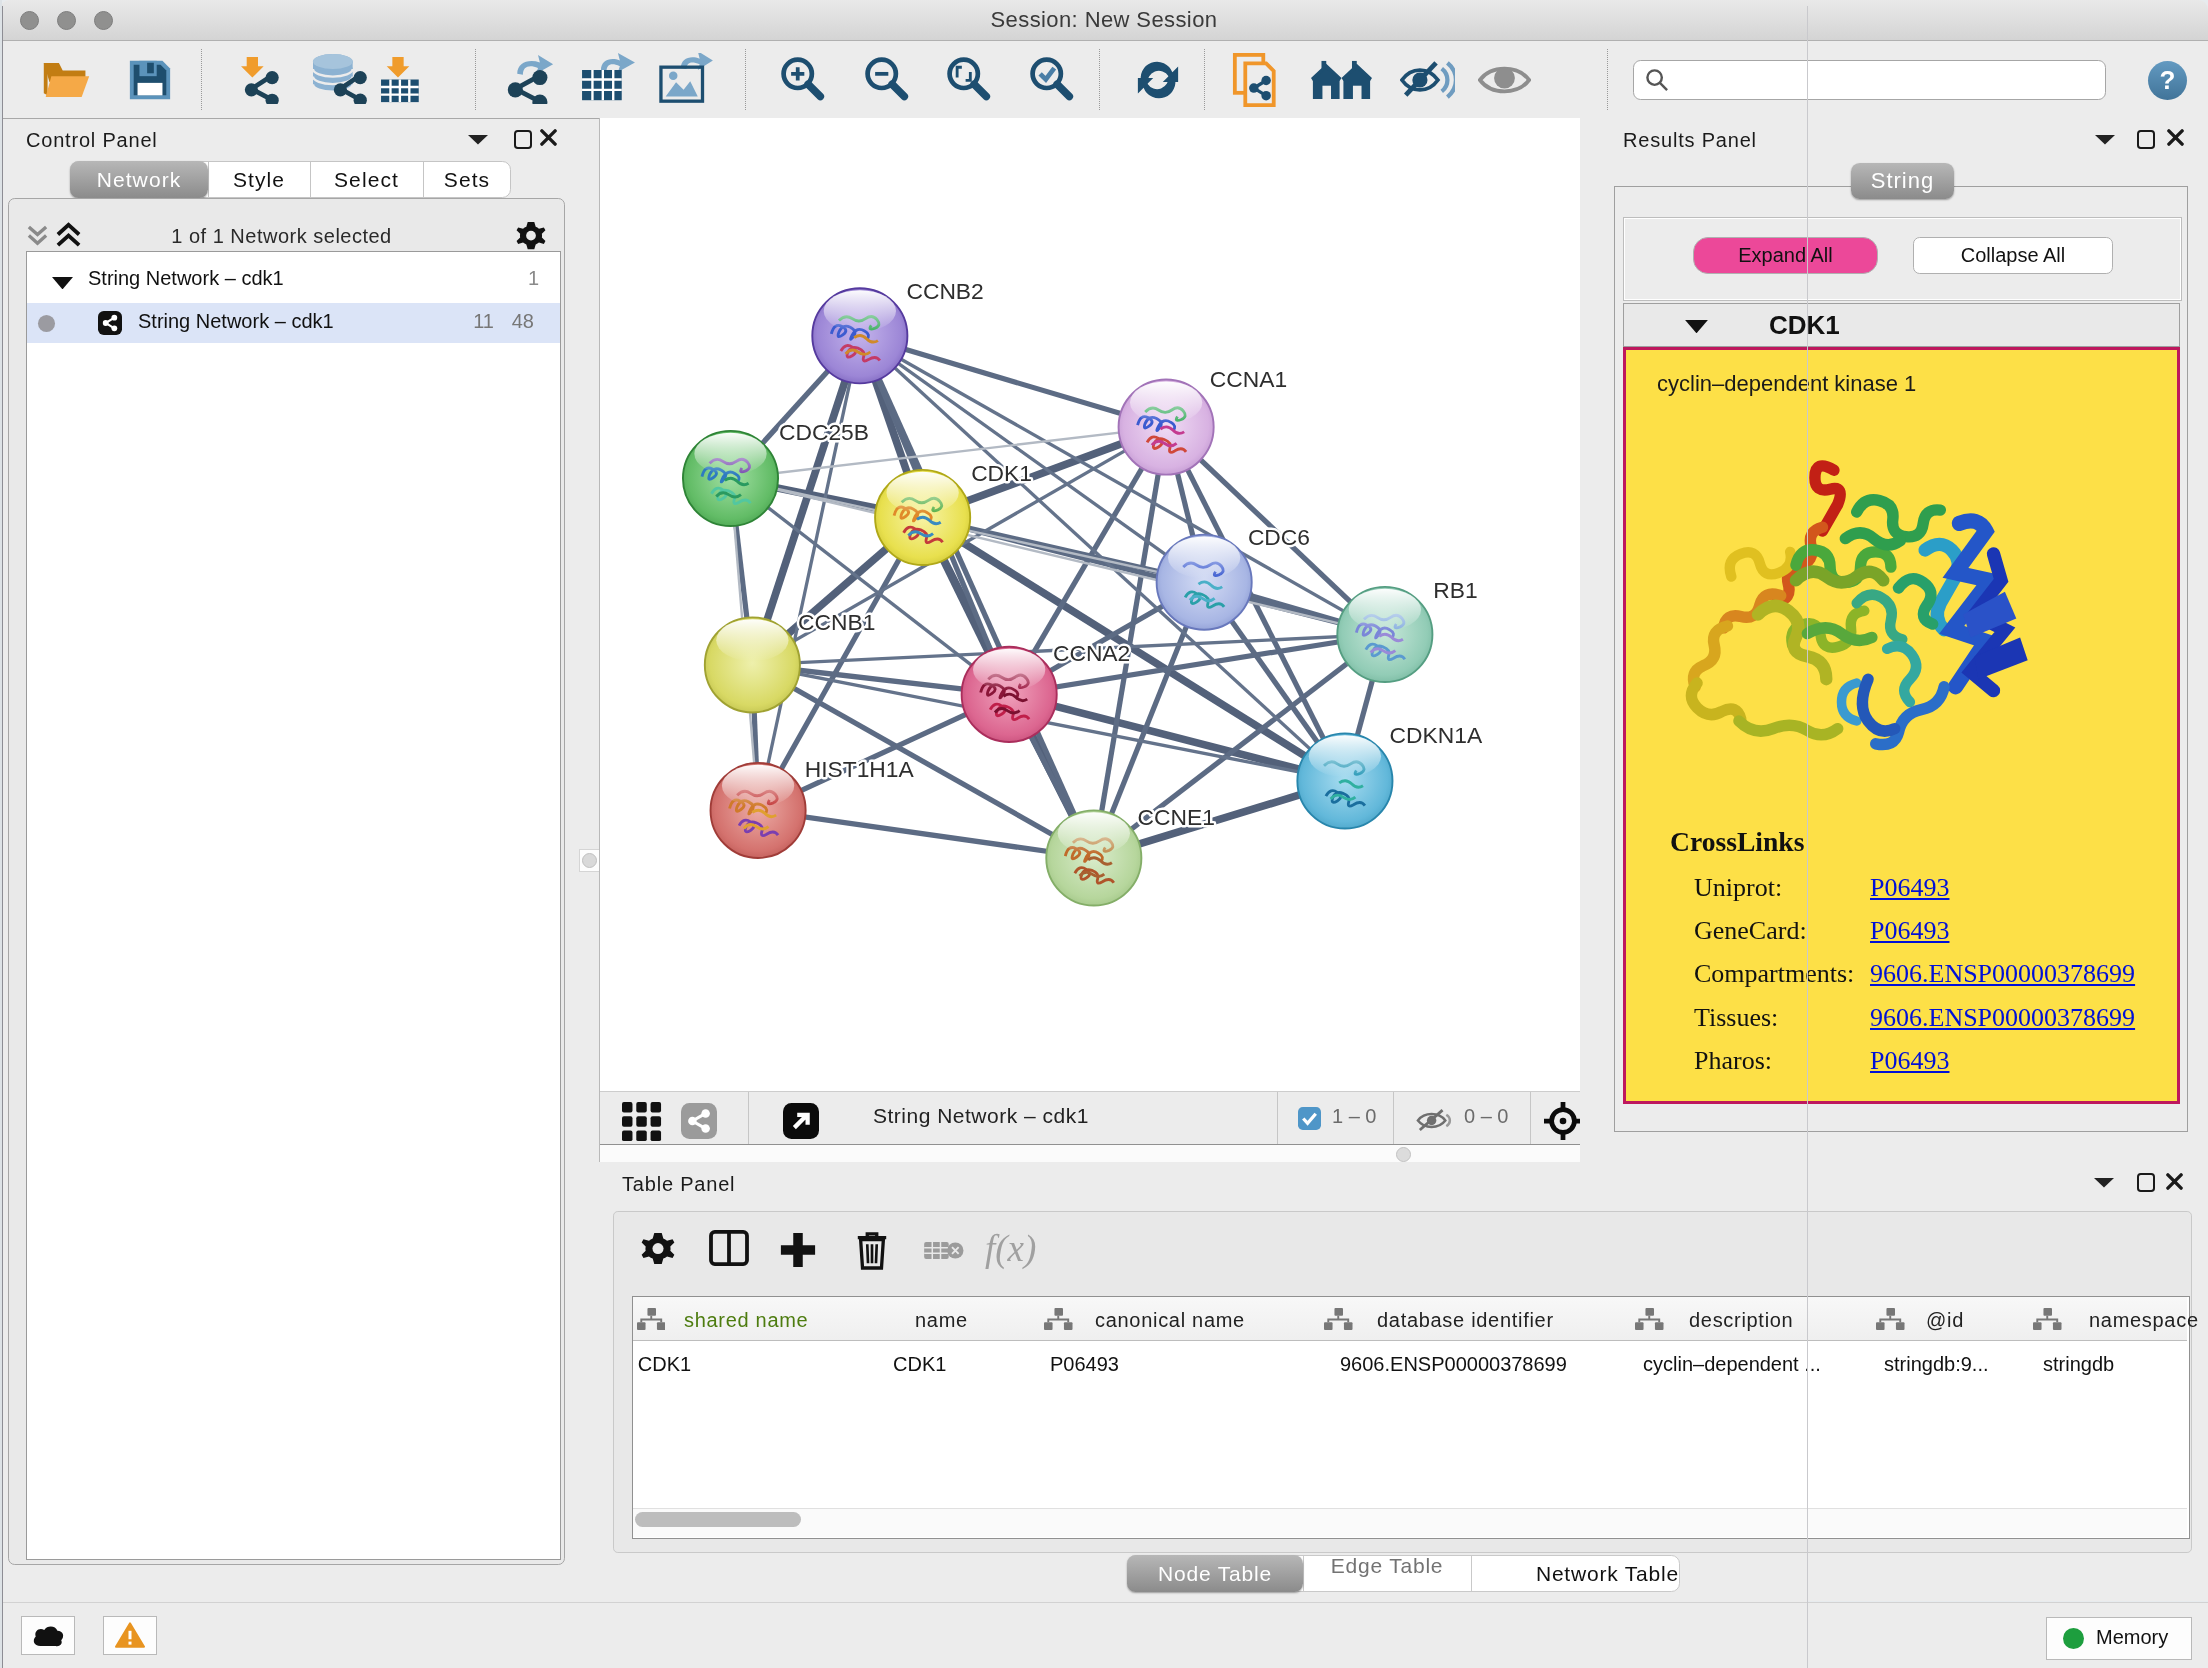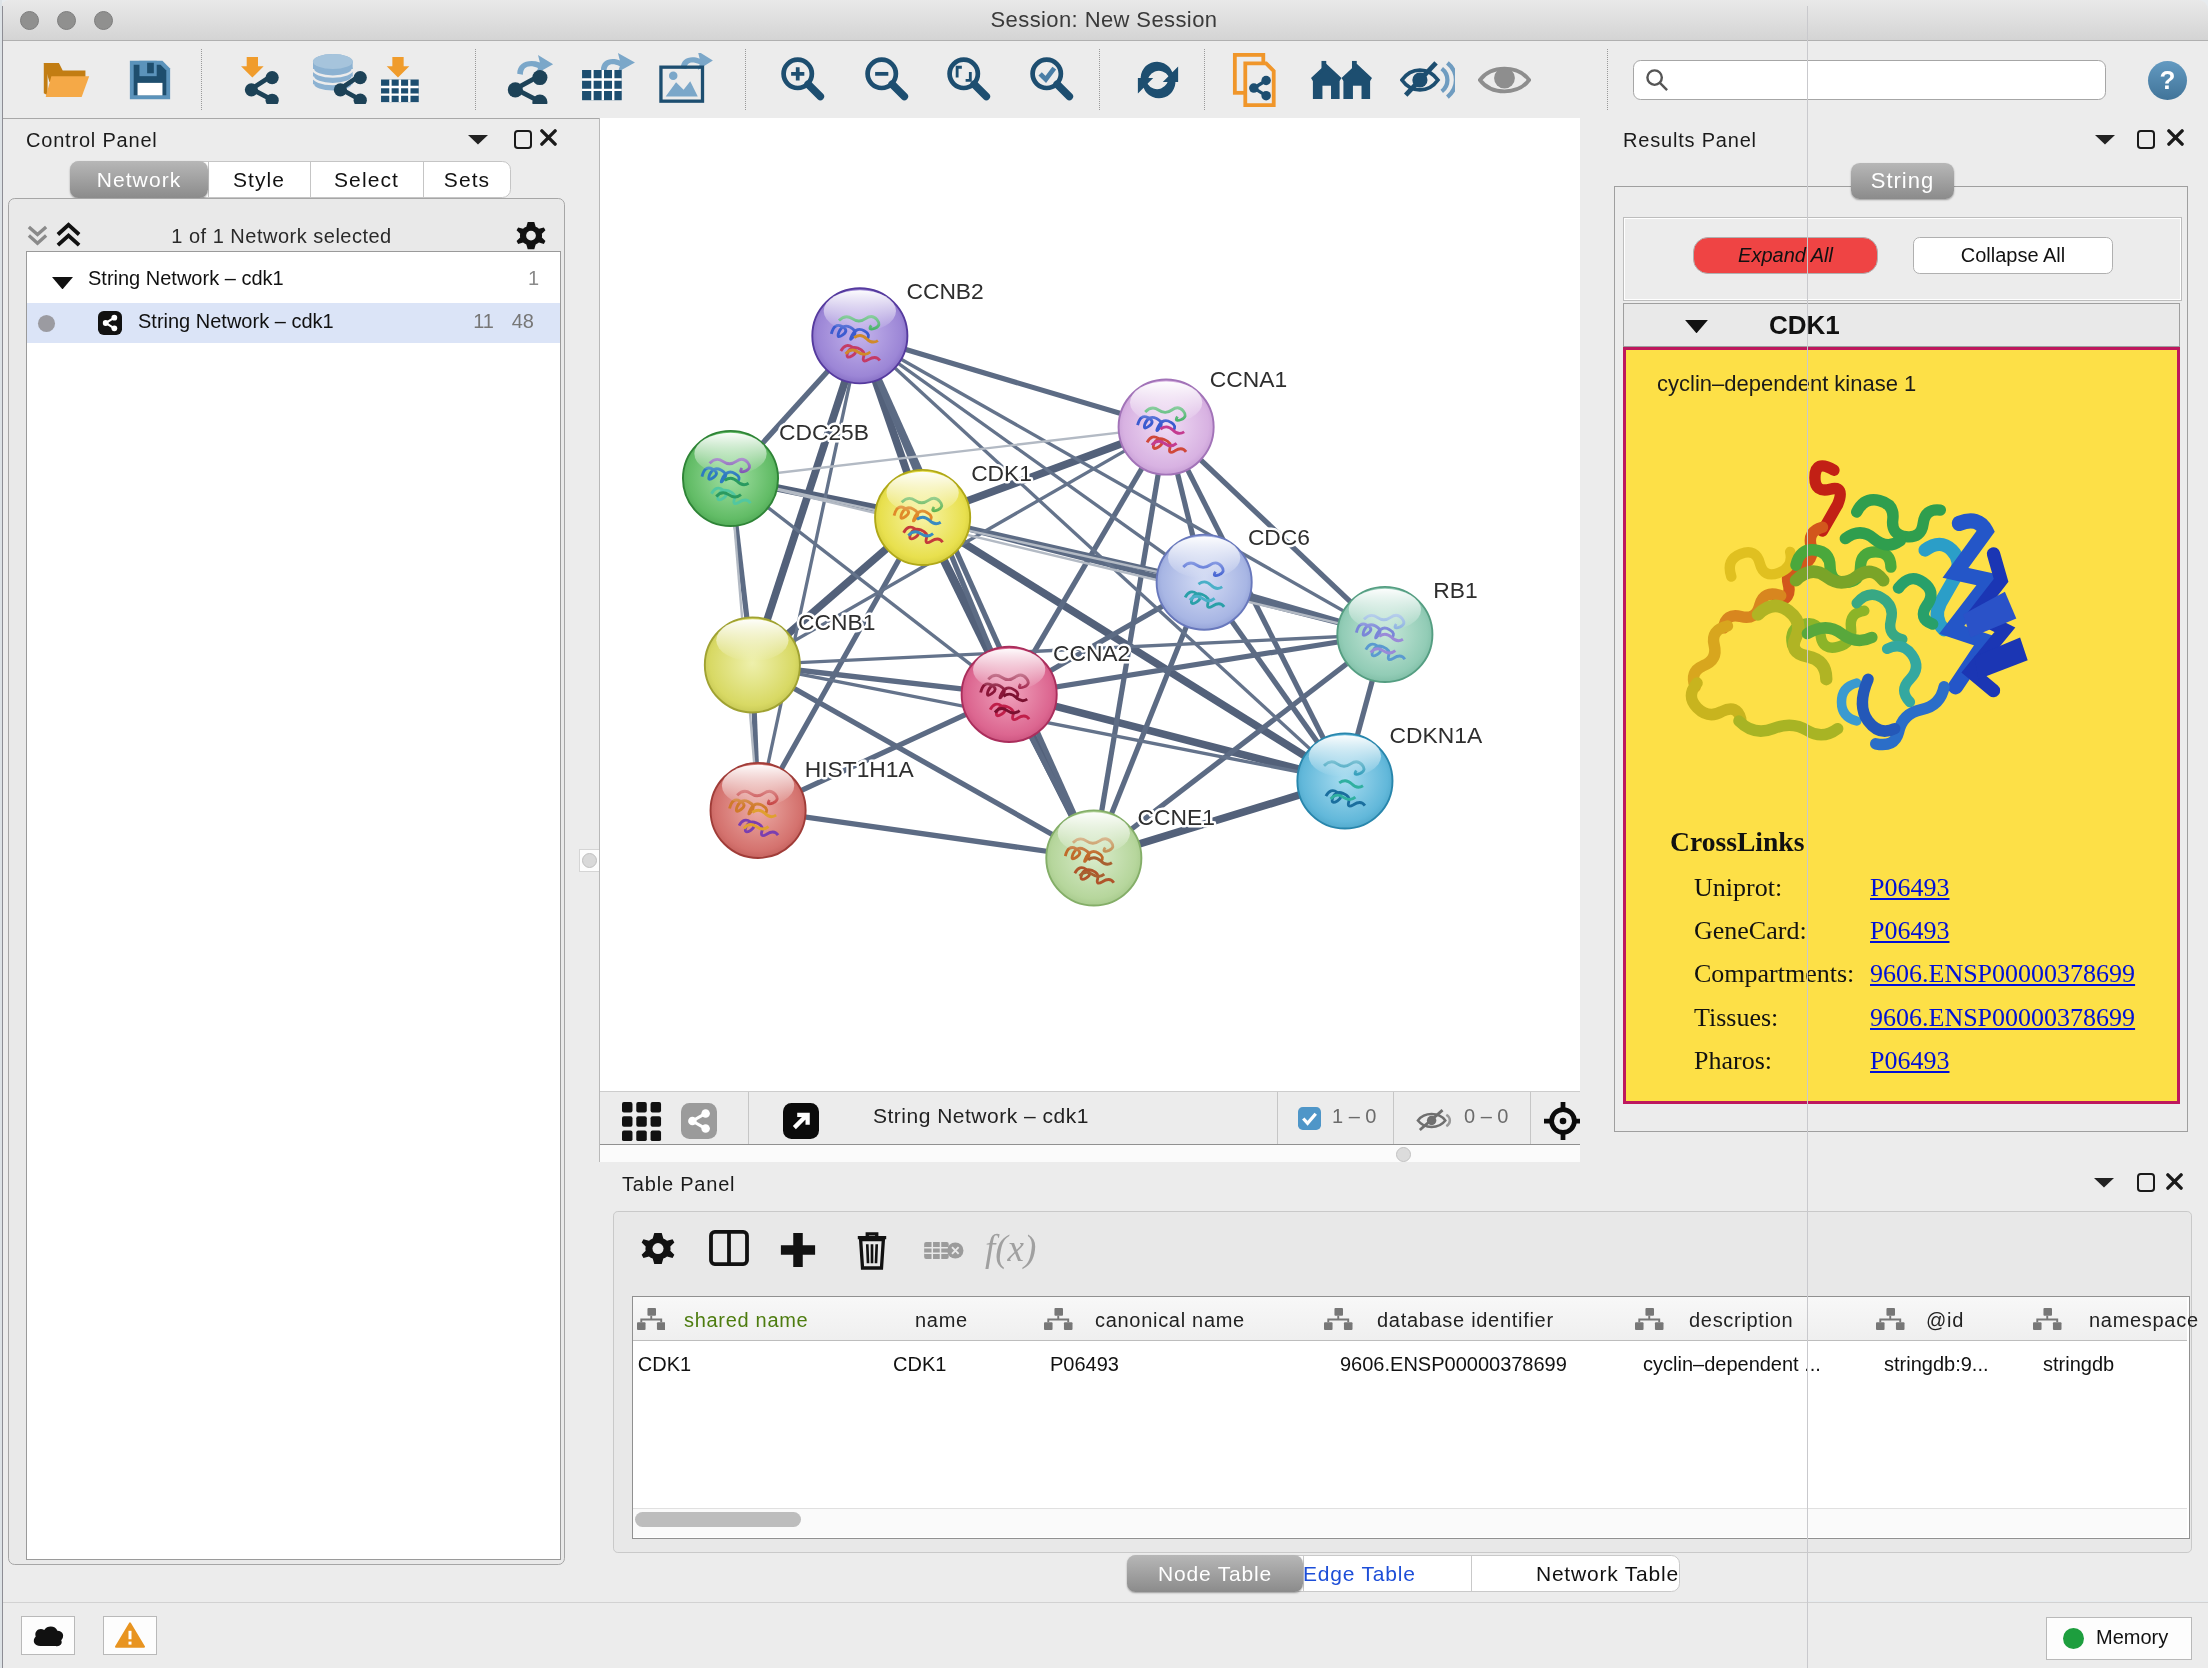--- a/index.html
+++ b/index.html
@@ -529,21 +529,21 @@
   <svg class="abs" style="left:494px;top:17px;" width="20" height="9.5" viewBox="0 0 21 10">
         <polygon points="0,0 21,0 10.5,10" fill="#222"></polygon>
       </svg>
   <div class="abs" style="left:536px;top:12.4px;width:14.3px;height:14.3px;border:2.4px solid #1a1a1a;border-radius:3.8px;"></div>
   <svg class="abs" style="left:566px;top:11.4px;" width="17" height="17" viewBox="0 0 18 18">
         <path d="M2 2 L16 16 M16 2 L2 16" stroke="#1a1a1a" stroke-width="3.6" stroke-linecap="round"></path>
       </svg>
   <div class="abs" style="left:13.3px;top:68px;width:574px;height:946px;border:1.9px solid #9f9f9f;background:#ececec;box-sizing:border-box;"></div>
   <div class="abs tab-gray" style="left:250px;top:45px;width:103px;height:36px;font-size:22px;letter-spacing:1px;text-align:center;line-height:36px;">String</div>
   <div class="abs" style="left:22px;top:99px;width:557px;height:82px;border:1px solid #bdbdbd;box-shadow:0 0 0 1px #fff inset;"></div>
-  <div class="abs" style="left:92px;top:119px;width:185px;height:37px;background:#ef4444;border:1.4px solid #b0b0b0;border-radius:15px;box-sizing:border-box;text-align:center;line-height:34px;font-size:20px;color:#111;font-style:italic;">Expand All</div>
+  <div class="abs" style="left:92px;top:119px;width:185px;height:37px;background:#ec4899;border:1.4px solid #b0b0b0;border-radius:15px;box-sizing:border-box;text-align:center;line-height:34px;font-size:20px;color:#111;">Expand All</div>
   <div class="abs" style="left:312px;top:119px;width:200px;height:37px;background:#fff;border:1.4px solid #b0b0b0;border-radius:6.7px;box-sizing:border-box;text-align:center;line-height:34px;font-size:20px;color:#111;">Collapse All</div>
   <div class="abs" style="left:22px;top:185px;width:557px;height:44px;background:#e9e9e9;border:1px solid #9f9f9f;box-sizing:border-box;">
     <svg class="abs" style="left:61px;top:16px;" width="23" height="13.3" viewBox="0 0 24 14">
           <polygon points="0,0 24,0 12,14" fill="#111"></polygon>
         </svg>
     <div class="abs" style="left:145px;top:5.7px;font-size:26px;font-weight:bold;color:#111;">CDK1</div>
   </div>
   <div class="abs" style="left:22px;top:229px;width:557px;height:757px;background:#fde047;border:3px solid #be185d;box-sizing:border-box;">
     <div class="abs" style="left:31px;top:21px;font-size:22px;color:#1a1a1a;">cyclin–dependent kinase 1</div>
     <svg class="abs" style="left:48px;top:105px;" width="354" height="304" viewBox="0 0 186 160">
@@ -708,21 +708,21 @@
     <div class="abs" style="left:1251px;top:56px;font-size:20px;color:#111;">stringdb:9...</div>
     <div class="abs" style="left:1410px;top:56px;font-size:20px;color:#111;">stringdb</div>
     <div class="abs" style="left:0;top:211px;width:1554px;height:27.6px;background:#fafafa;border-top:1px solid #e0e0e0;">
       <div style="position:absolute;left:1.9px;top:2.9px;width:166px;height:15px;border-radius:7.6px;background:#bdbdbd;"></div>
     </div>
   </div>
   <div class="abs" style="left:528px;top:393px;width:553px;height:37px;background:#fff;border:1px solid #c9c9c9;border-radius:8.6px;box-sizing:border-box;"></div>
   <div class="abs" style="left:704px;top:393px;height:37px;border-left:1px solid #c9c9c9;"></div>
   <div class="abs" style="left:872px;top:393px;height:37px;border-left:1px solid #c9c9c9;"></div>
   <div class="abs tab-gray" style="left:528px;top:393px;width:176px;height:37px;font-size:21px;letter-spacing:0.8px;text-align:center;line-height:37px;">Node Table</div>
-  <div class="abs" style="left:704px;top:393px;width:168px;height:37px;font-size:21px;letter-spacing:0.8px;color:#1d4ed8;line-height:37px;">Edge Table</div>
+  <div class="abs" style="left:704px;top:385px;width:168px;height:37px;font-size:21px;letter-spacing:0.8px;color:#737373;text-align:center;line-height:37px;">Edge Table</div>
   <div class="abs" style="left:872px;top:393px;width:208px;height:37px;font-size:21px;letter-spacing:0.8px;color:#111;text-align:right;line-height:37px;">Network Table</div>
 </div>
 <div id="statusbar" class="abs" style="left:0;top:1602px;width:2208px;height:67px;border-top:1px solid #d2d2d2;background:#ececec;">
   <div class="abs" style="left:21px;top:13.3px;width:54px;height:39px;background:#fdfdfd;border:1.9px solid #b9b9b9;box-sizing:border-box;">
     <svg style="position:absolute;left:8.6px;top:7.6px;" width="34" height="23" viewBox="0 0 36 24">
           <path d="M10 22 C3 22 1 16 5 12 C3 6 9 2 14 5 C17 0 26 0 28 6 C34 6 36 12 32 16 C34 20 30 23 26 22 Z" fill="#111"></path>
         </svg>
   </div>
   <div class="abs" style="left:103px;top:13.3px;width:54px;height:39px;background:#fdfdfd;border:1.9px solid #b9b9b9;box-sizing:border-box;">
     <svg style="position:absolute;left:10.5px;top:4.8px;" width="30" height="27" viewBox="0 0 32 28">

